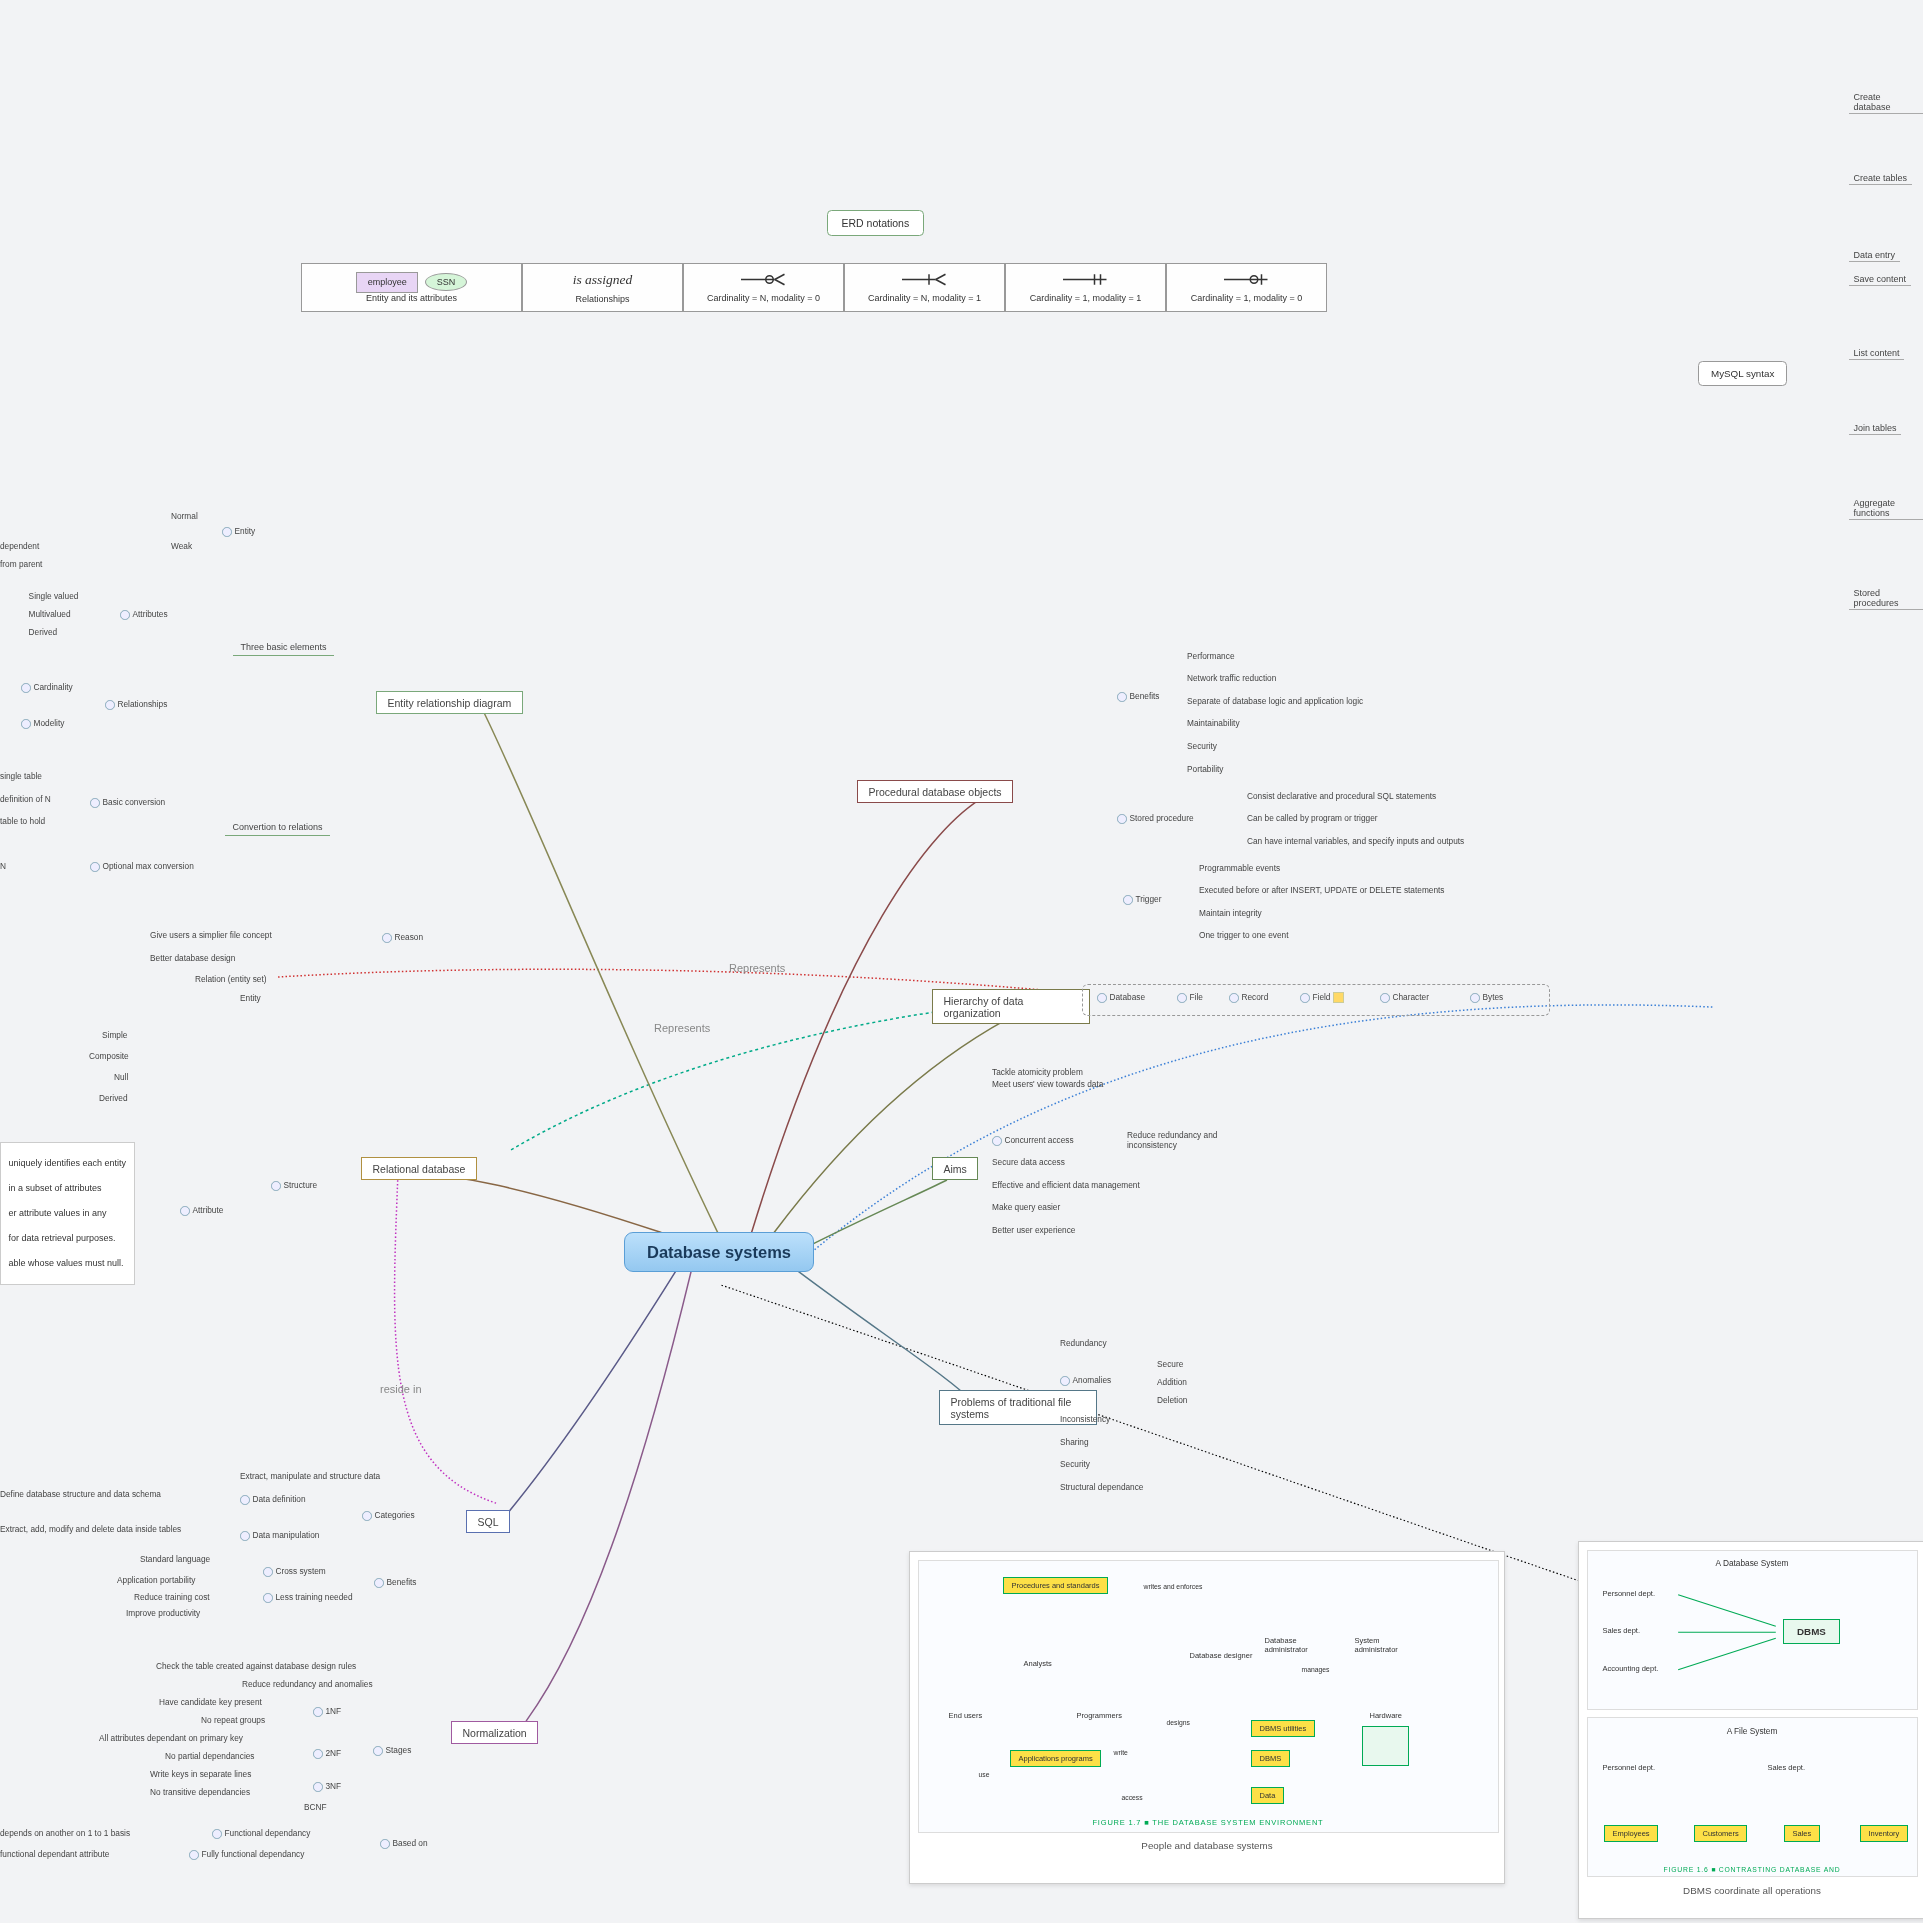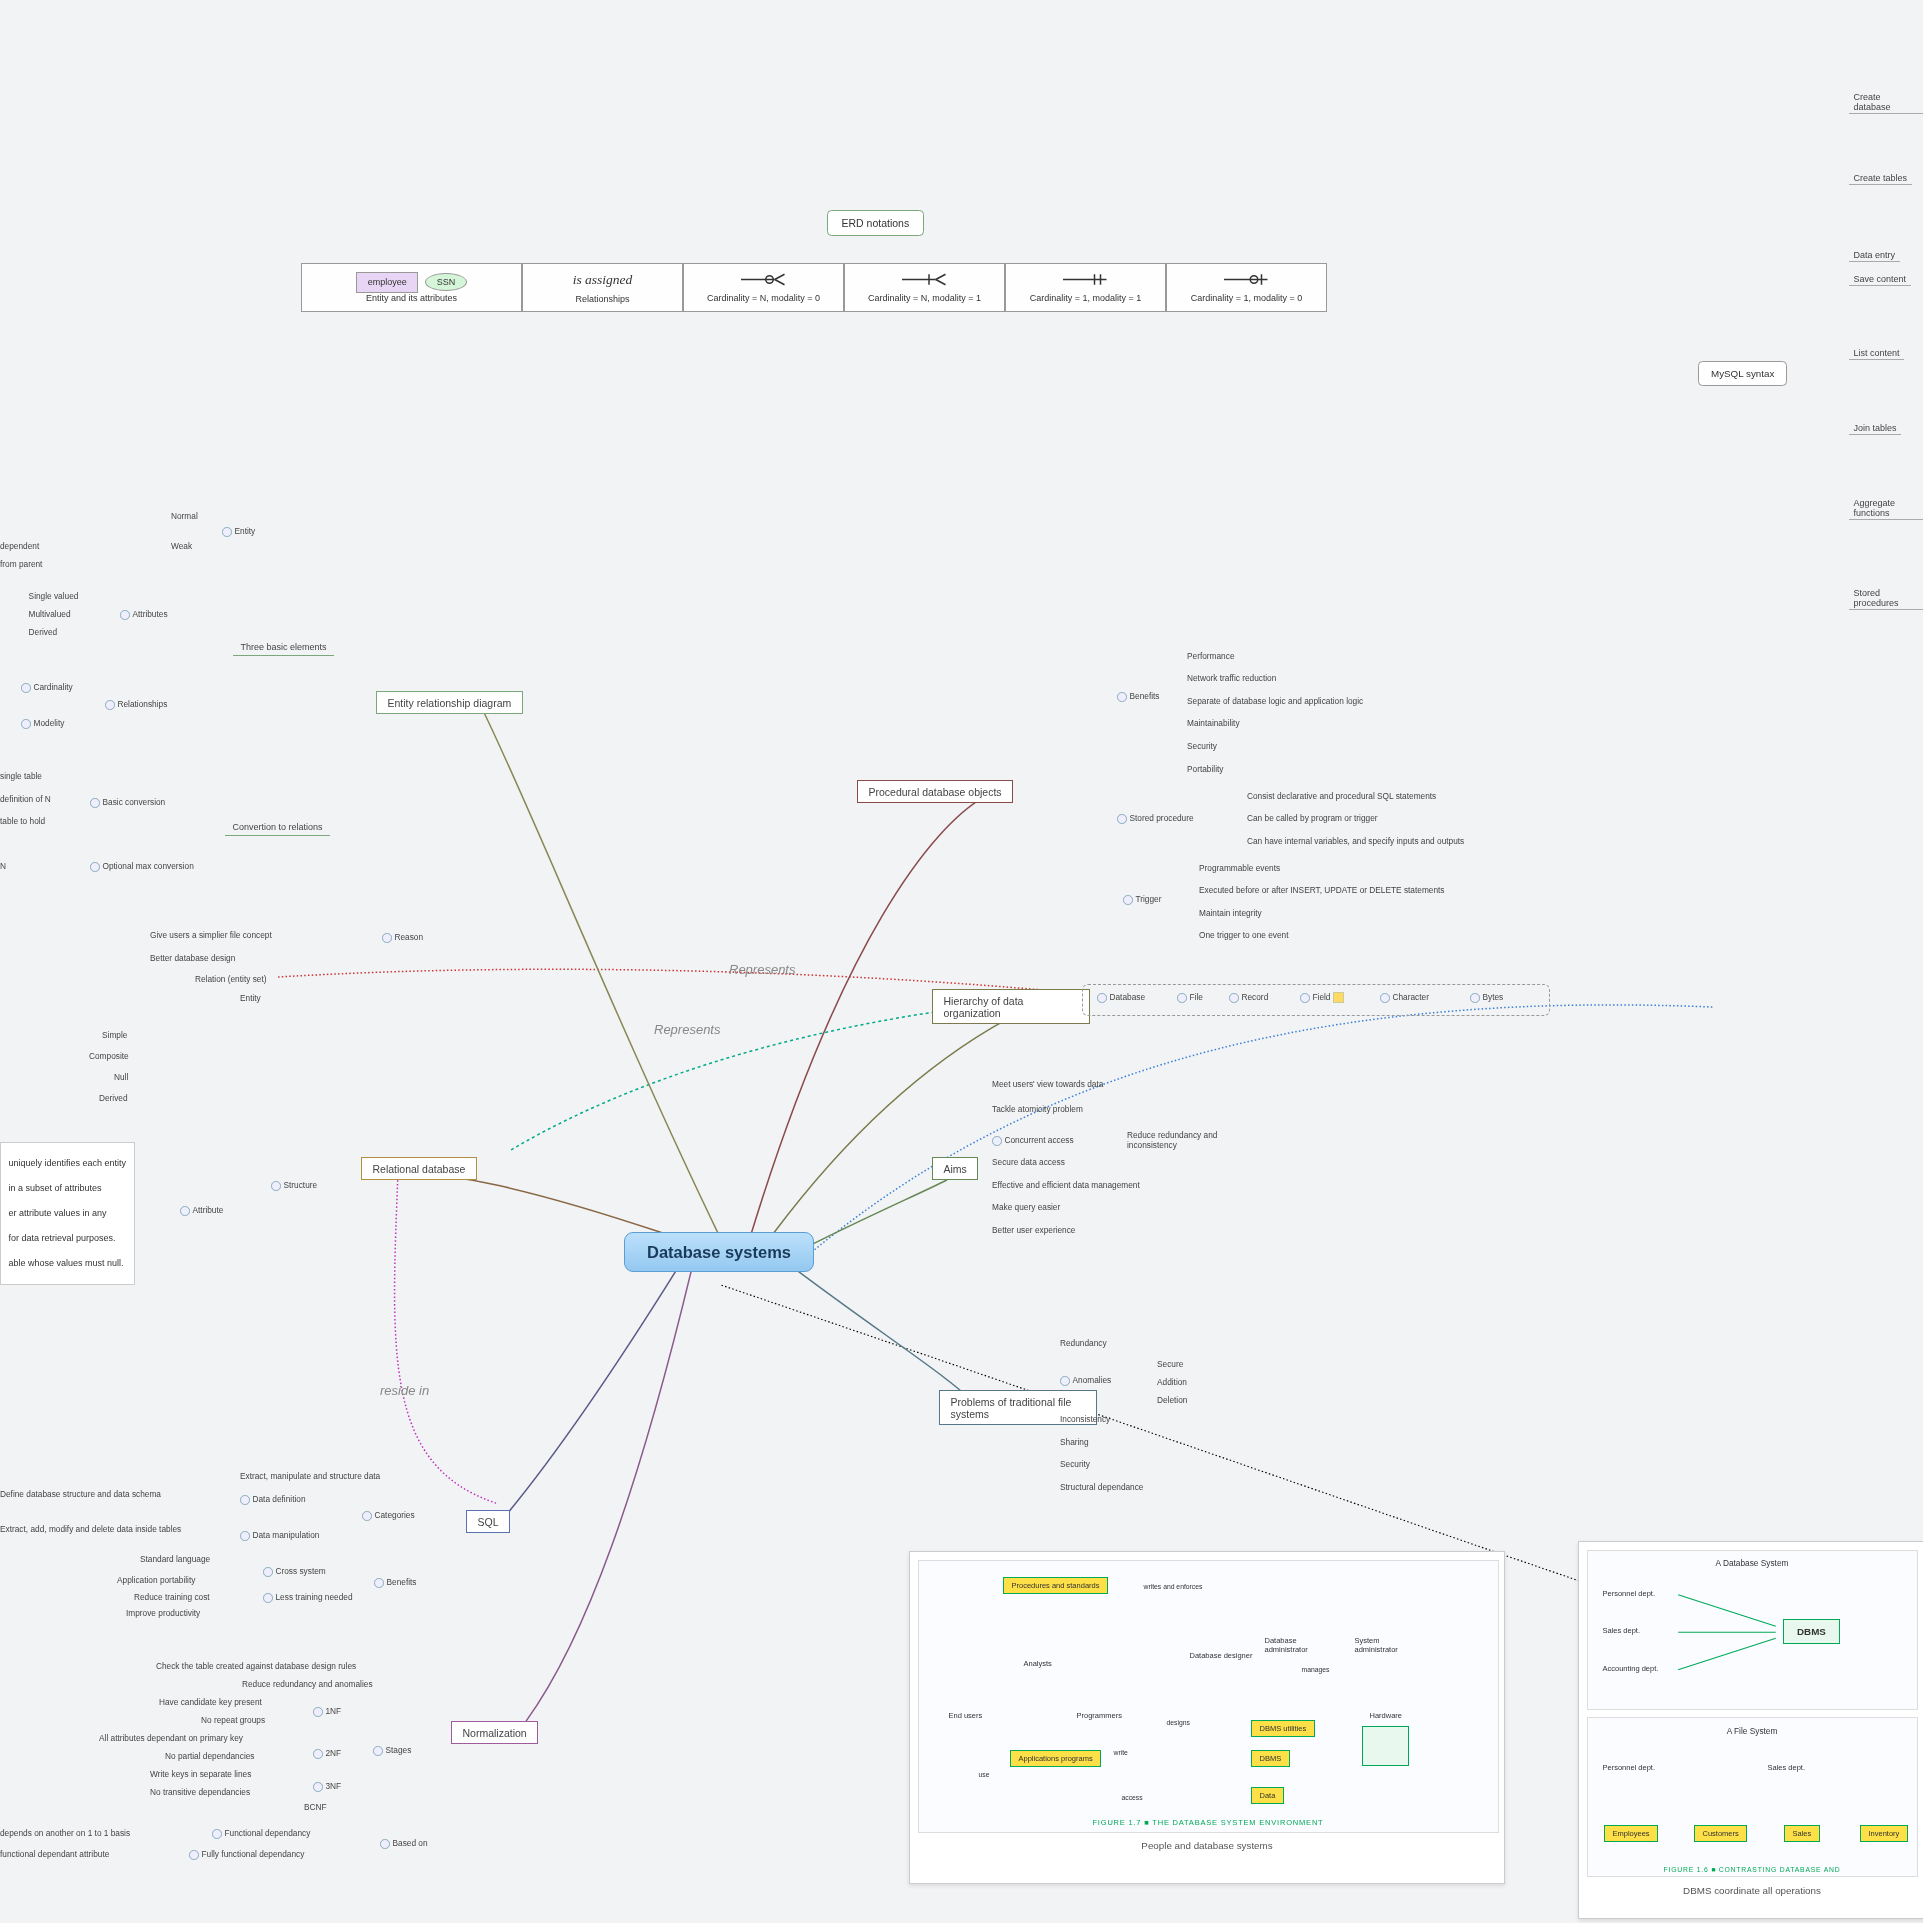--- a/index.html
+++ b/index.html
@@ -145,23 +145,22 @@
   .dashed-arrow {
     stroke-dasharray: 4,4;
     fill: none;
   }
   .dotted-arrow {
     stroke-dasharray: 2,3;
     fill: none;
   }
   .edge-label {
     position: absolute;
-    font-size: 13px;
+    font-size: 11px;
     color: #888;
-    font-style: italic;
   }
   .expand-icon {
     display: inline-block;
     width: 7.5px;
     height: 7.5px;
     border: 0.8px solid #8ab;
     border-radius: 50%;
     margin-right: 3px;
     vertical-align: middle;
     background: #eef;
@@ -378,21 +377,21 @@
 <div class="group-box" style="left:1082px;top:984px;width:466px;height:30px"></div>
 <div class="leaf-node" style="left:1097px;top:992px"><span class="expand-icon"></span><span>Database</span></div>
 <div class="leaf-node" style="left:1177px;top:992px"><span class="expand-icon"></span><span>File</span></div>
 <div class="leaf-node" style="left:1229px;top:992px"><span class="expand-icon"></span><span>Record</span></div>
 <div class="leaf-node" style="left:1300px;top:992px"><span class="expand-icon"></span><span>Field</span><span class="field-note"></span></div>
 <div class="leaf-node" style="left:1380px;top:992px"><span class="expand-icon"></span><span>Character</span></div>
 <div class="leaf-node" style="left:1470px;top:992px"><span class="expand-icon"></span><span>Bytes</span></div>
 
 <div class="topic-node" style="left:932px;top:1157px;border-color:#668855">Aims</div>
 <div class="leaf-node" style="left:992px;top:1079px;max-width:120px;white-space:normal">Meet users' view towards data</div>
-<div class="leaf-node" style="left:992px;top:1104px">Tackle atomicity problem</div>
+<div class="leaf-node" style="left:992px;top:1067px">Tackle atomicity problem</div>
 <div class="leaf-node" style="left:992px;top:1135px"><span class="expand-icon"></span><span>Concurrent access</span></div>
 <div class="leaf-node" style="left:1127px;top:1130px;max-width:128px;white-space:normal">Reduce redundancy and inconsistency</div>
 <div class="leaf-node" style="left:992px;top:1157px">Secure data access</div>
 <div class="leaf-node" style="left:992px;top:1180px">Effective and efficient data management</div>
 <div class="leaf-node" style="left:992px;top:1202px">Make query easier</div>
 <div class="leaf-node" style="left:992px;top:1225px">Better user experience</div>
 
 <div class="topic-node" style="left:939px;top:1390px;border-color:#557788;max-width:135px;white-space:normal">Problems of traditional file systems</div>
 <div class="leaf-node" style="left:1060px;top:1338px">Redundancy</div>
 <div class="leaf-node" style="left:1060px;top:1375px"><span class="expand-icon"></span><span>Anomalies</span></div>

